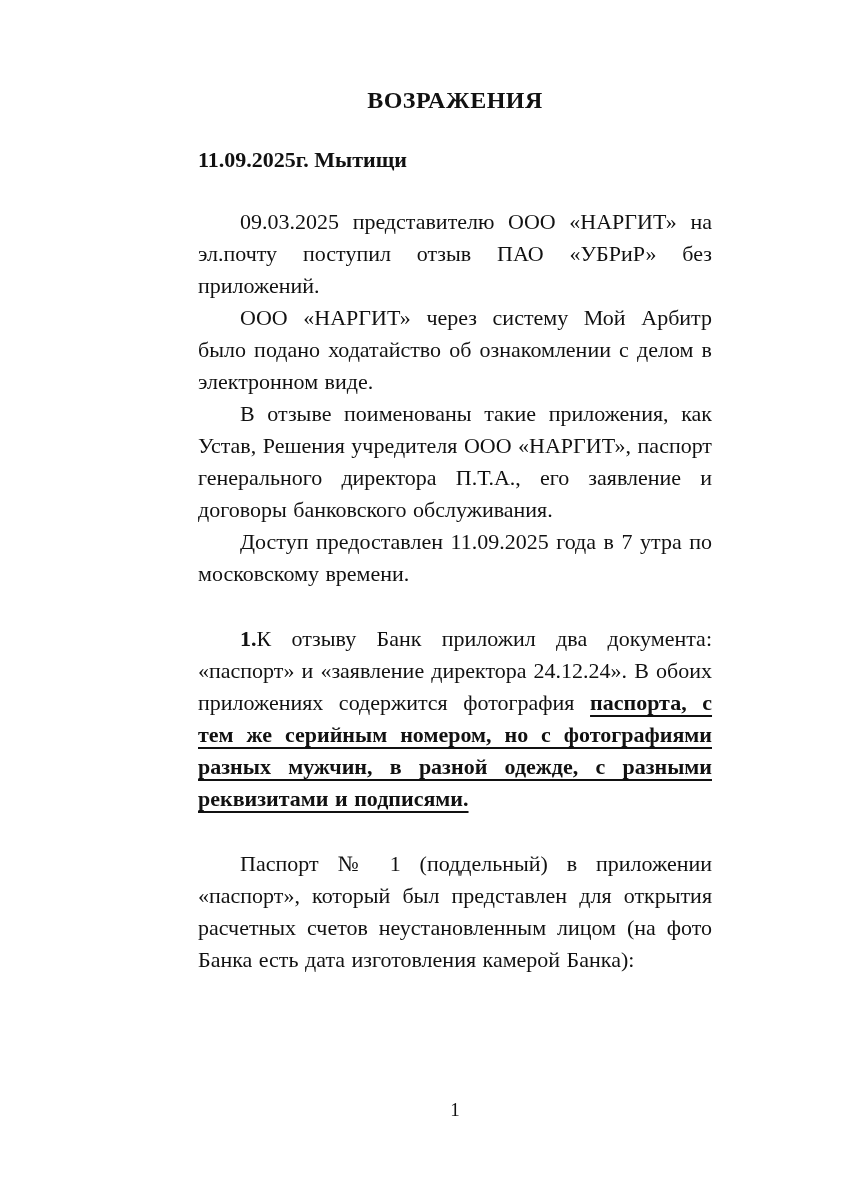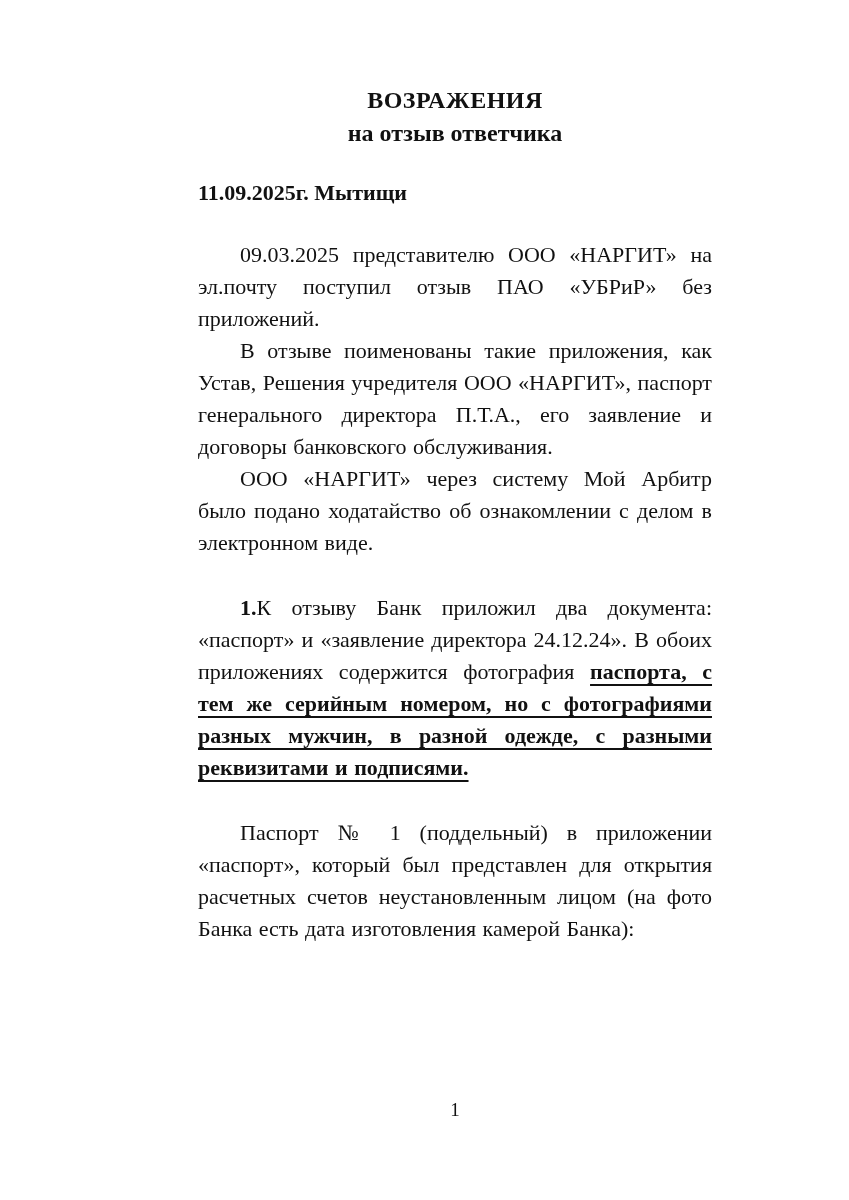--- a/index.html
+++ b/index.html
@@ -73,34 +73,34 @@
     line-height: 24px;
   }
 </style>
 </head>
 <body>
 
 <div class="page">
 
   <h1 class="doc-title">ВОЗРАЖЕНИЯ</h1>
 
-  <h2 class="doc-subtitle">на отзыв ответчика</h2>
 
   <div class="dateline">
     <span>11.09.2025</span>
     <span>г. Мытищи</span>
   </div>
 
   <p class="body-para first-body">09.03.2025 представителю ООО «НАРГИТ» на эл.почту поступил отзыв ПАО «УБРиР» без приложений.</p>
 
 
+  <p class="body-para">ООО «НАРГИТ» через систему Мой Арбитр было подано ходатайство об ознакомлении с делом в электронном виде.</p>
+
   <p class="body-para">В отзыве поименованы такие приложения, как Устав, Решения учредителя ООО «НАРГИТ», паспорт генерального директора П.Т.А., его заявление и договоры банковского обслуживания.</p>
 
-  <p class="body-para">ООО «НАРГИТ» через систему Мой Арбитр было подано ходатайство об ознакомлении с делом в электронном виде.</p>
-
+  <p class="body-para">Доступ предоставлен 11.09.2025 года в 7 утра по московскому времени.</p>
 
 
   <p class="body-para spaced"><strong class="para-number">1.</strong><span>К отзыву Банк приложил два документа: «паспорт» и «заявление директора 24.12.24». В обоих приложениях содержится фотография </span><strong class="emphasis">паспорта, с тем же серийным номером, но с фотографиями разных мужчин, в разной одежде, с разными реквизитами и подписями.</strong></p>
 
   <p class="body-para spaced">Паспорт № 1 (поддельный) в приложении «паспорт», который был представлен для открытия расчетных счетов неустановленным лицом (на фото Банка есть дата изготовления камерой Банка):</p>
 
   <div class="page-number">1</div>
 
 </div>
 

